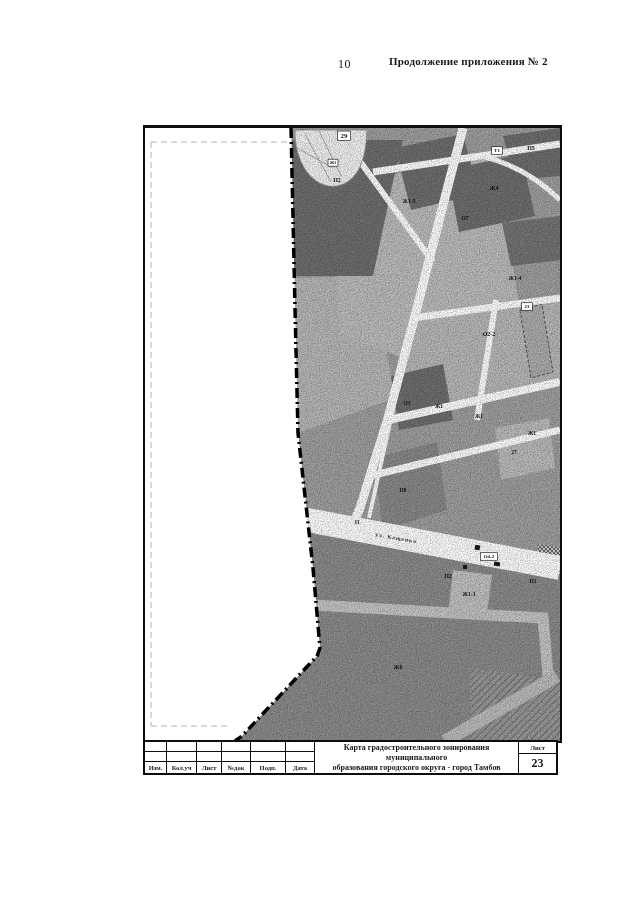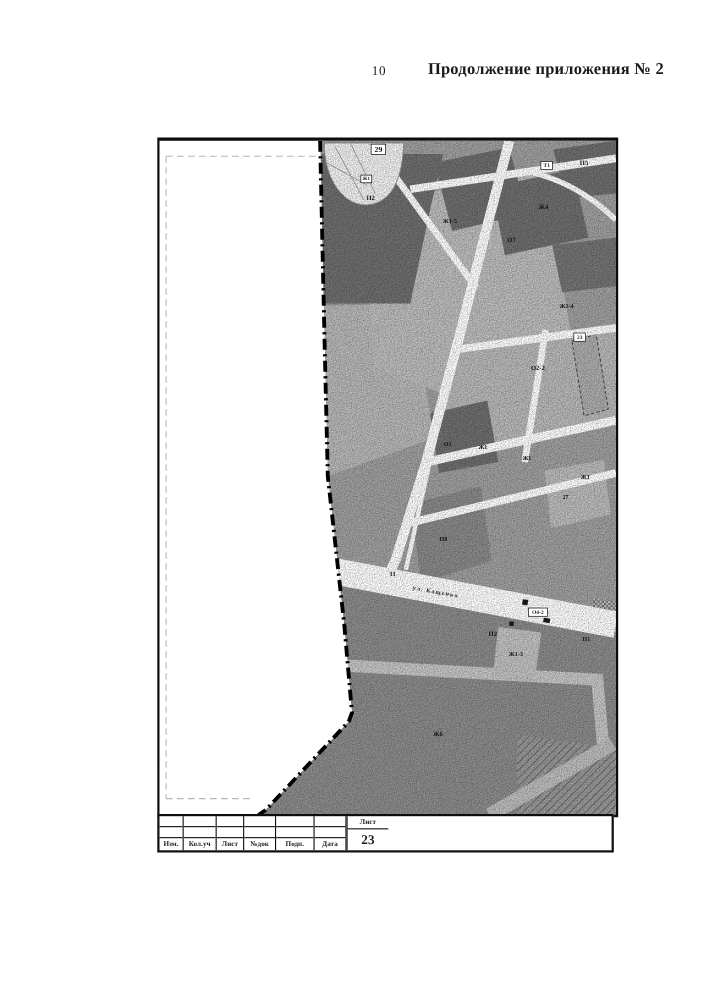--- a/index.html
+++ b/index.html
@@ -4,21 +4,21 @@
 <style>
   html,body{margin:0;padding:0;}
   body{
     width:640px;height:905px;position:relative;background:#ffffff;
     font-family:"Liberation Serif",serif;color:#1a1a1a;overflow:hidden;
   }
   .page-number{
     position:absolute;left:338px;top:57px;font-size:12px;letter-spacing:.5px;
   }
   .header-title{
-    position:absolute;left:389px;top:55px;font-size:15px;font-weight:bold;
+    position:absolute;left:389px;top:55px;font-size:11px;font-weight:bold;
     white-space:nowrap;letter-spacing:.2px;
   }
   .map-frame{
     position:absolute;left:143px;top:125px;width:415px;height:613px;
     border:2px solid #0d0d0d;border-top-width:3px;background:#ffffff;
   }
   .map-frame svg{display:block;}
   .title-block{
     position:absolute;left:143px;top:740px;width:415px;height:35px;
     border:2px solid #0d0d0d;box-sizing:border-box;display:flex;background:#fff;
@@ -193,17 +193,21 @@
       <div class="tb-r"></div>
         <div class="tb-r"></div>
       <div class="tb-lbl">Подп.</div>
     </div>
     <div class="tb-col" style="width:28px">
       <div class="tb-r"></div>
         <div class="tb-r"></div>
       <div class="tb-lbl">Дата</div>
     </div>
   </div>
+  <div class="tb-title">
+    <div>Карта градостроительного зонирования муниципального</div>
+    <div>образования городского округа - город Тамбов</div>
+  </div>
   <div class="tb-sheet">
     <div class="tb-sheet-h">Лист</div>
     <div class="tb-sheet-n">23</div>
   </div>
 </div>
 
 </body></html>

